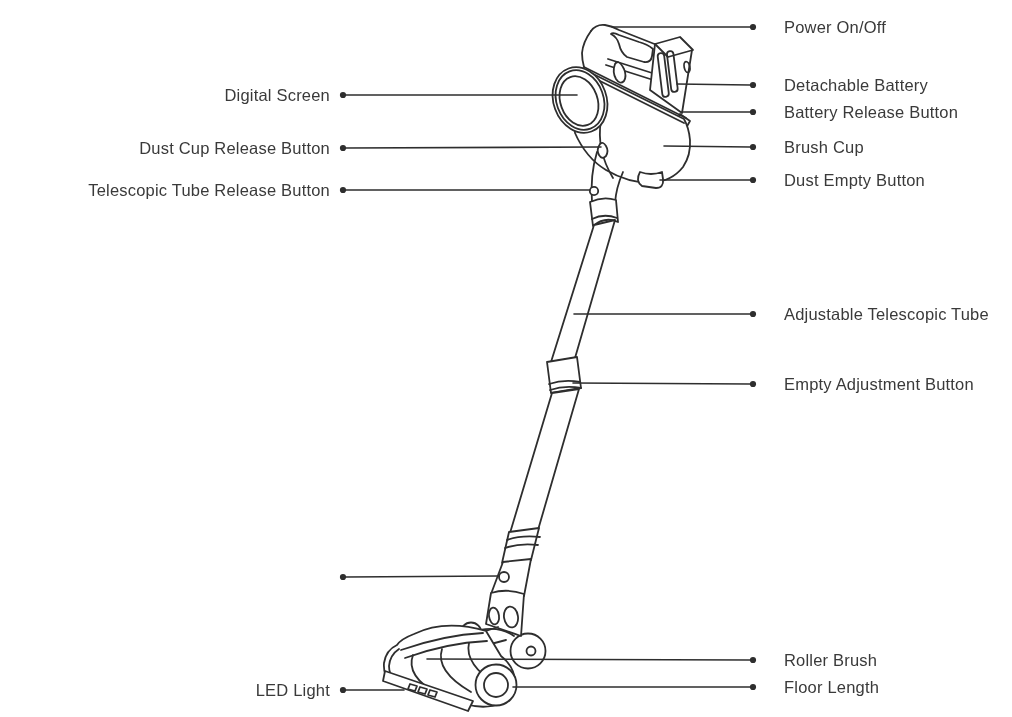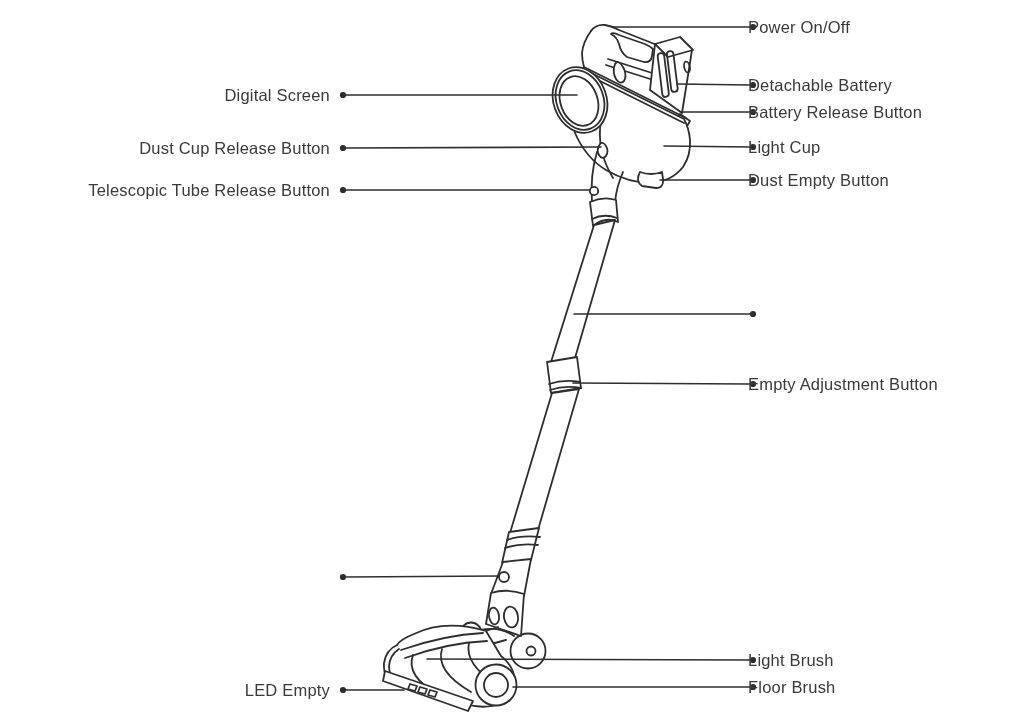--- a/index.html
+++ b/index.html
@@ -6,21 +6,21 @@
   .stage{
     position:relative;width:1012px;height:717px;background:#ffffff;
     font-family:"Liberation Sans",sans-serif;overflow:hidden;
   }
   .stage svg{position:absolute;left:0;top:0;width:1012px;height:717px;}
   .lbl{
     position:absolute;font-size:16.5px;line-height:22px;color:#3a3a3a;
     letter-spacing:.2px;white-space:nowrap;
   }
   .lbl-left{right:682px;text-align:center;}
-  .lbl-right{left:748px;text-align:right;}
+  .lbl-right{left:784px;text-align:right;}
 </style>
 </head>
 <body>
 
 <div class="stage">
 
   <svg viewBox="0 0 1012 717">
 
     <g stroke="#2e2e2e" stroke-width="1.8" fill="none" stroke-linecap="round" stroke-linejoin="round">
 
@@ -131,24 +131,25 @@
       <circle cx="753" cy="314" r="3.1"></circle>
       <circle cx="753" cy="384" r="3.1"></circle>
       <circle cx="753" cy="660" r="3.1"></circle>
       <circle cx="753" cy="687" r="3.1"></circle>
     </g>
   </svg>
 
   <div class="lbl lbl-left" style="top:84px">Digital Screen</div>
   <div class="lbl lbl-left" style="top:137px">Dust Cup Release Button</div>
   <div class="lbl lbl-left" style="top:179px">Telescopic Tube Release Button</div>
-  <div class="lbl lbl-left" style="top:679px">LED Empty</div>
+  <div class="lbl lbl-left" style="top:679px">LED Light</div>
 
   <div class="lbl lbl-right" style="top:16px">Power On/Off</div>
   <div class="lbl lbl-right" style="top:74px">Detachable Battery</div>
   <div class="lbl lbl-right" style="top:101px">Battery Release Button</div>
-  <div class="lbl lbl-right" style="top:136px">Light Cup</div>
+  <div class="lbl lbl-right" style="top:136px">Brush Cup</div>
   <div class="lbl lbl-right" style="top:169px">Dust Empty Button</div>
+  <div class="lbl lbl-right" style="top:303px">Adjustable Telescopic Tube</div>
   <div class="lbl lbl-right" style="top:373px">Empty Adjustment Button</div>
-  <div class="lbl lbl-right" style="top:649px">Light Brush</div>
-  <div class="lbl lbl-right" style="top:676px">Floor Brush</div>
+  <div class="lbl lbl-right" style="top:649px">Roller Brush</div>
+  <div class="lbl lbl-right" style="top:676px">Floor Length</div>
 
 </div>
 
 </body></html>

